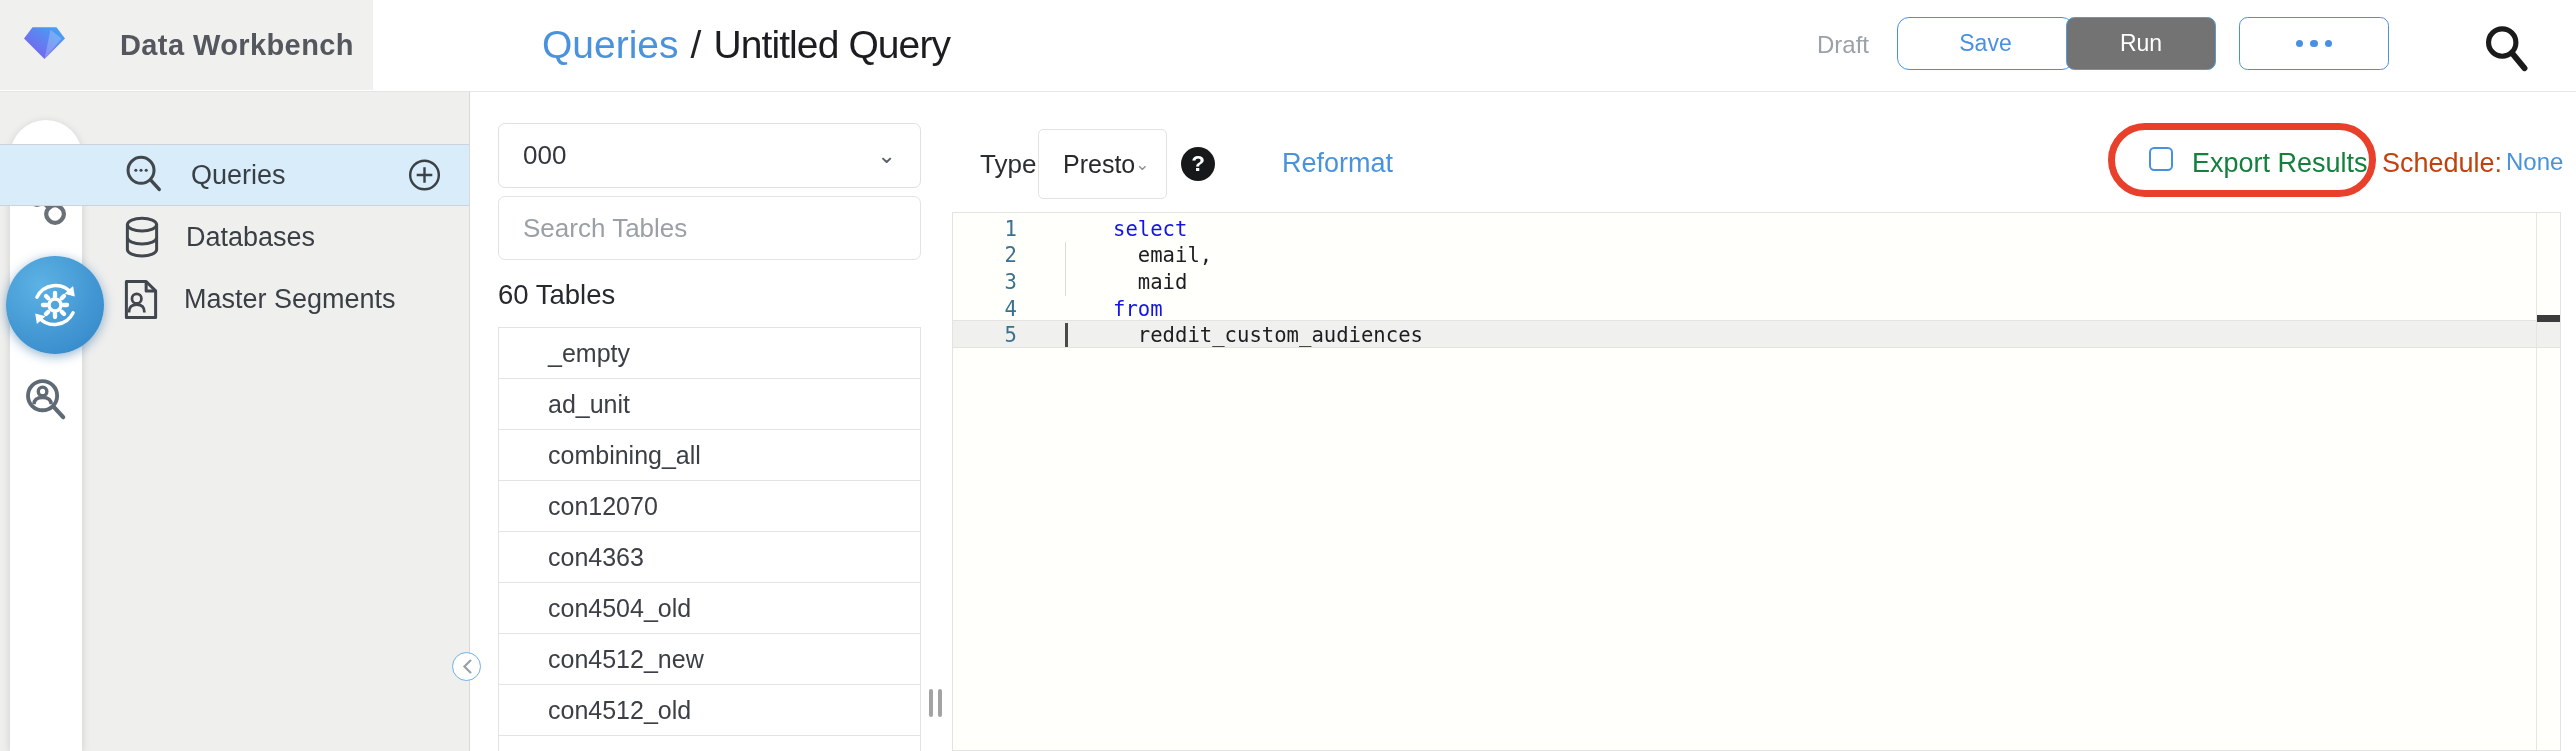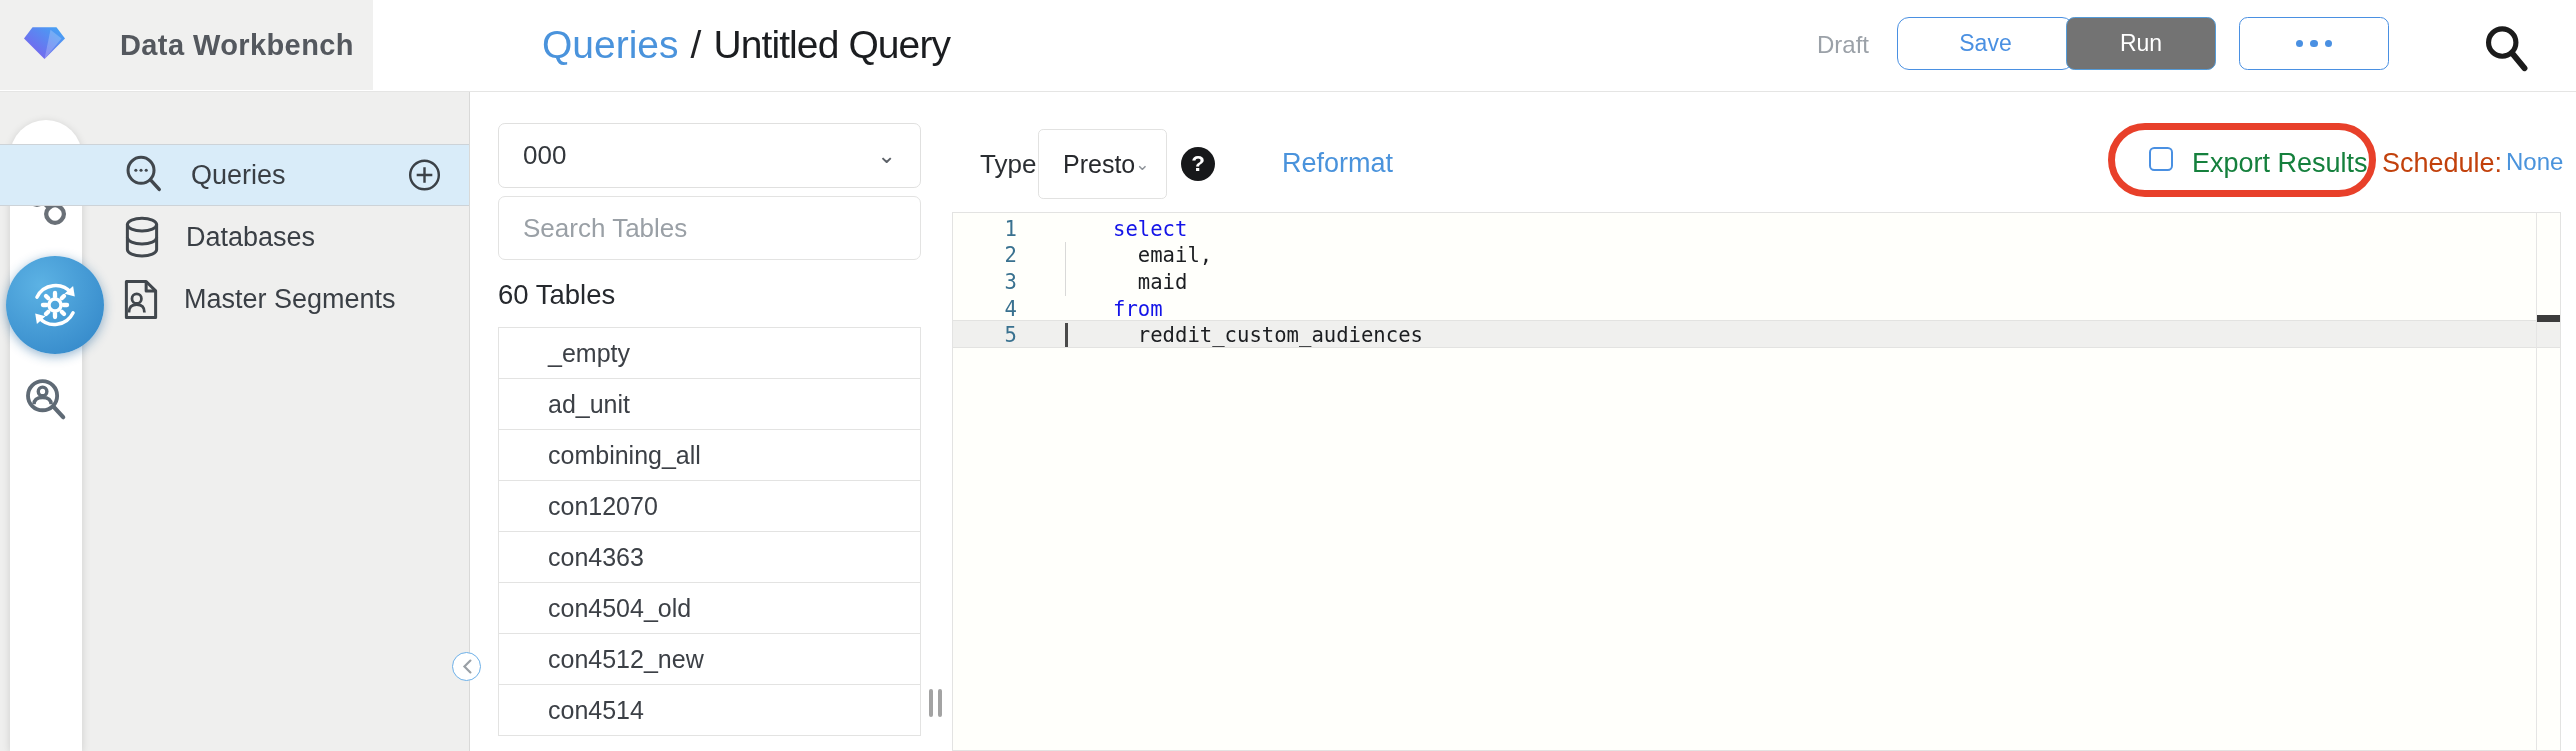--- a/index.html
+++ b/index.html
@@ -248,20 +248,21 @@
   <div class="tables-count">60 Tables</div>
 
   <div class="table-list" id="table-list">
       <div class="table-row">_empty</div>
       <div class="table-row">ad_unit</div>
       <div class="table-row">combining_all</div>
       <div class="table-row">con12070</div>
       <div class="table-row">con4363</div>
       <div class="table-row">con4504_old</div>
       <div class="table-row">con4512_new</div>
+      <div class="table-row">con4512_old</div>
       <div class="table-row">con4514</div>
     </div>
 </div>
 
 <div class="resize-handle">
     <i></i>
     <i></i>
   </div>
 
 <div class="etb-label" style="left:980px; top:149px;">Type:</div>

